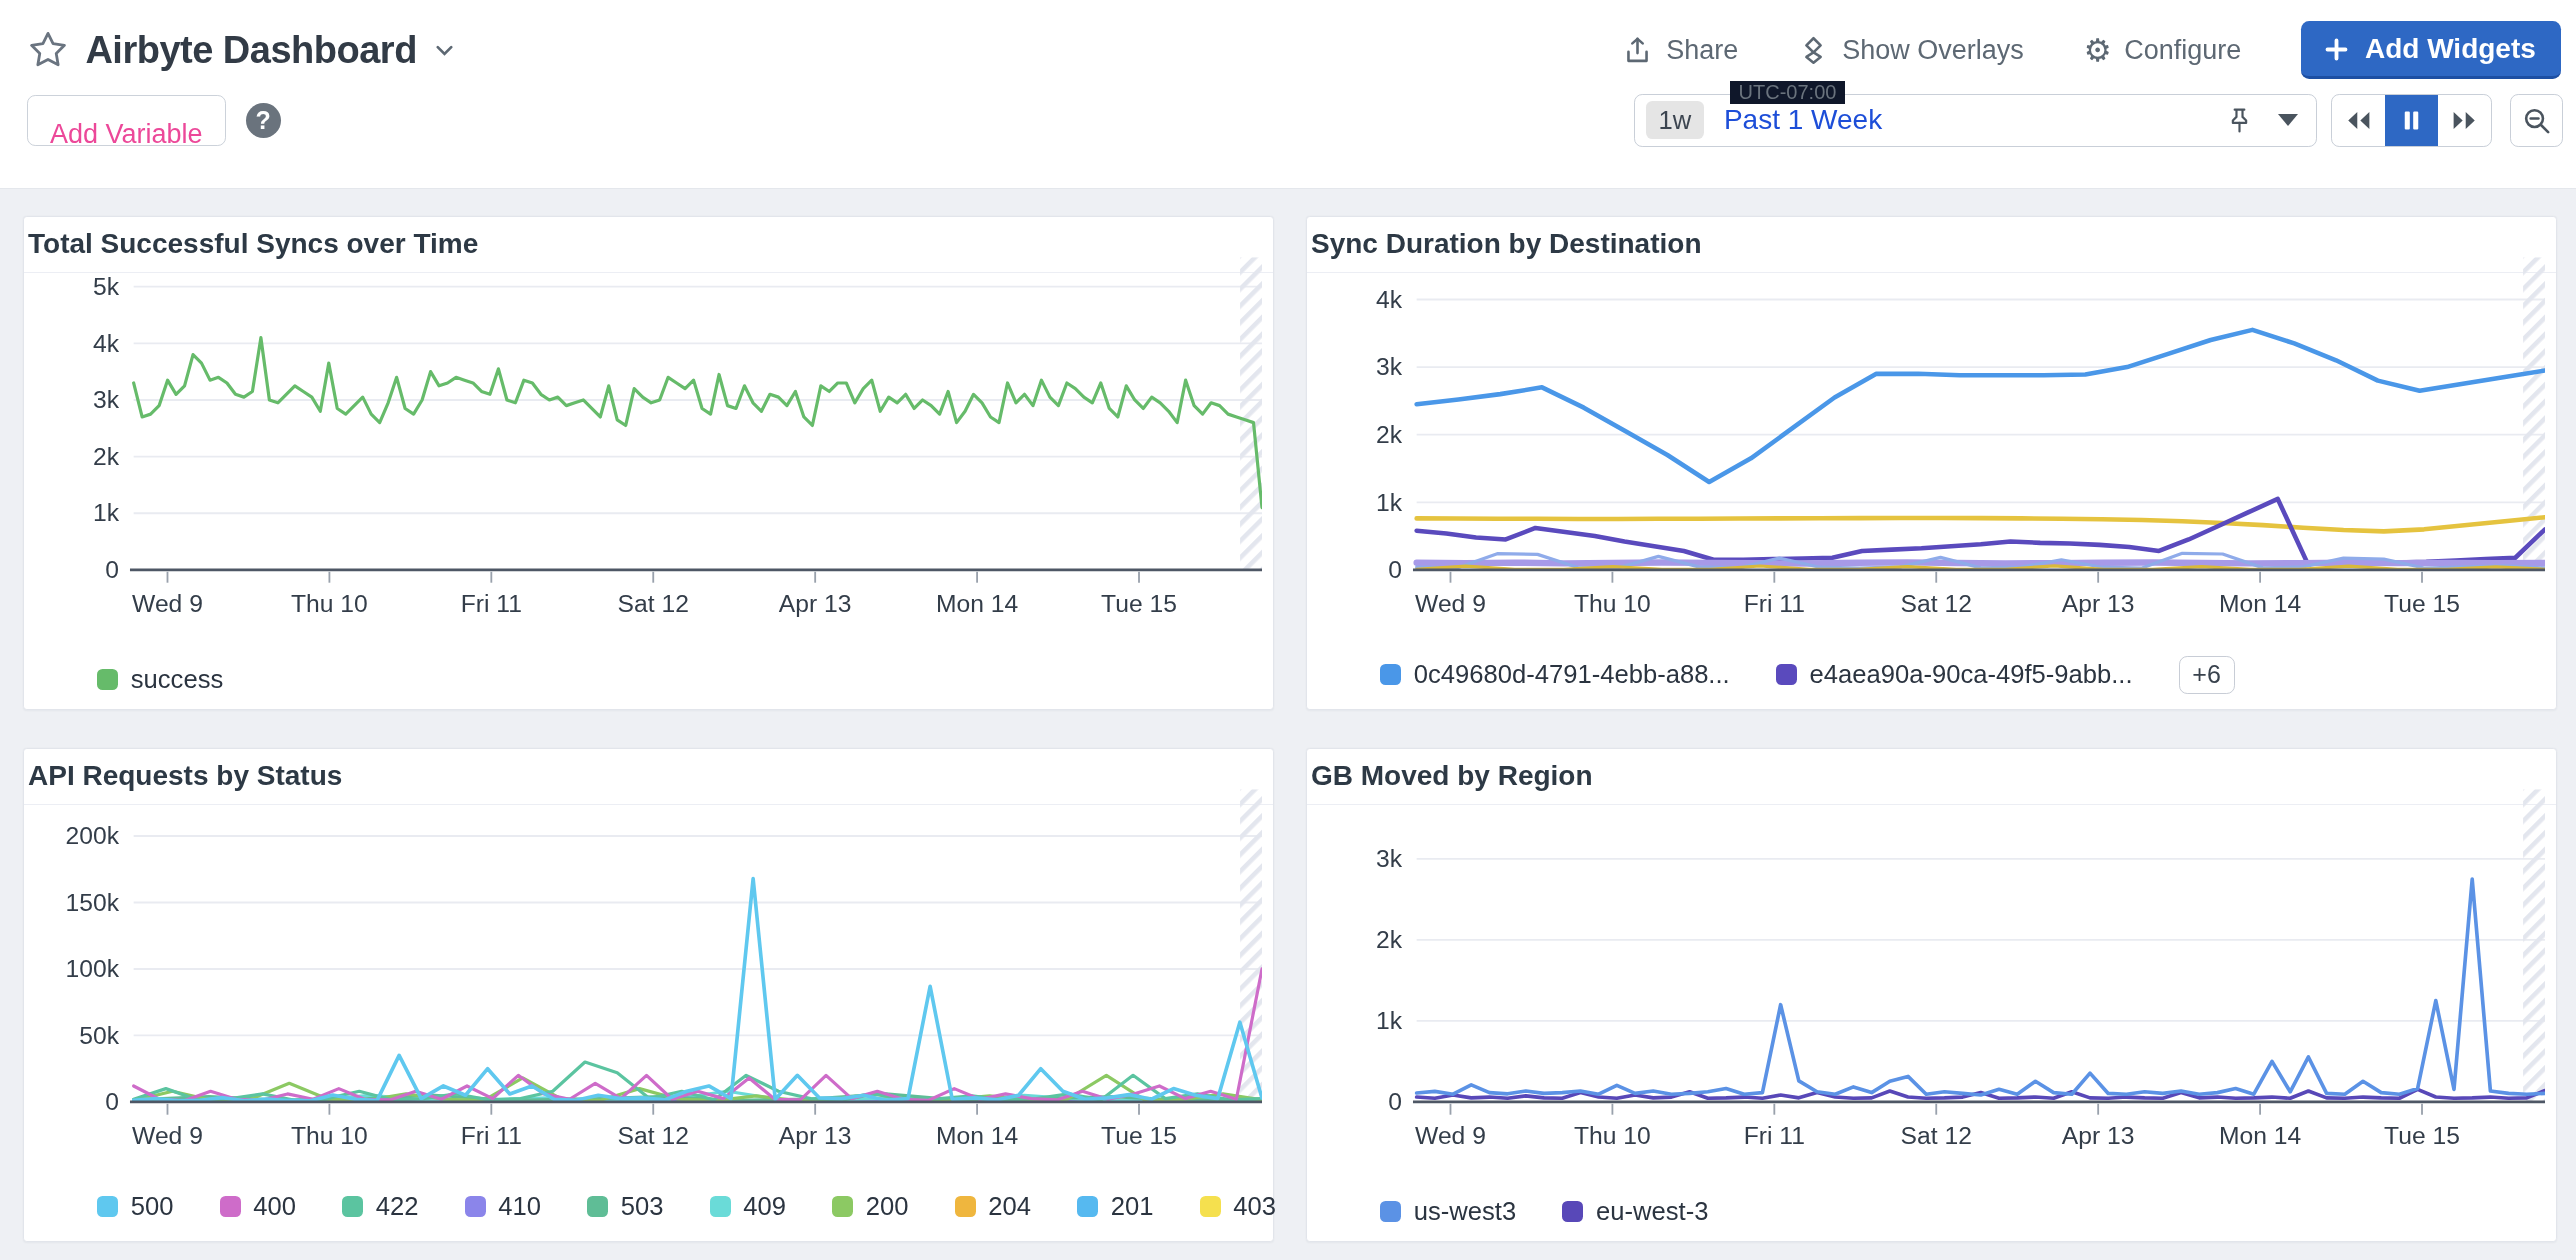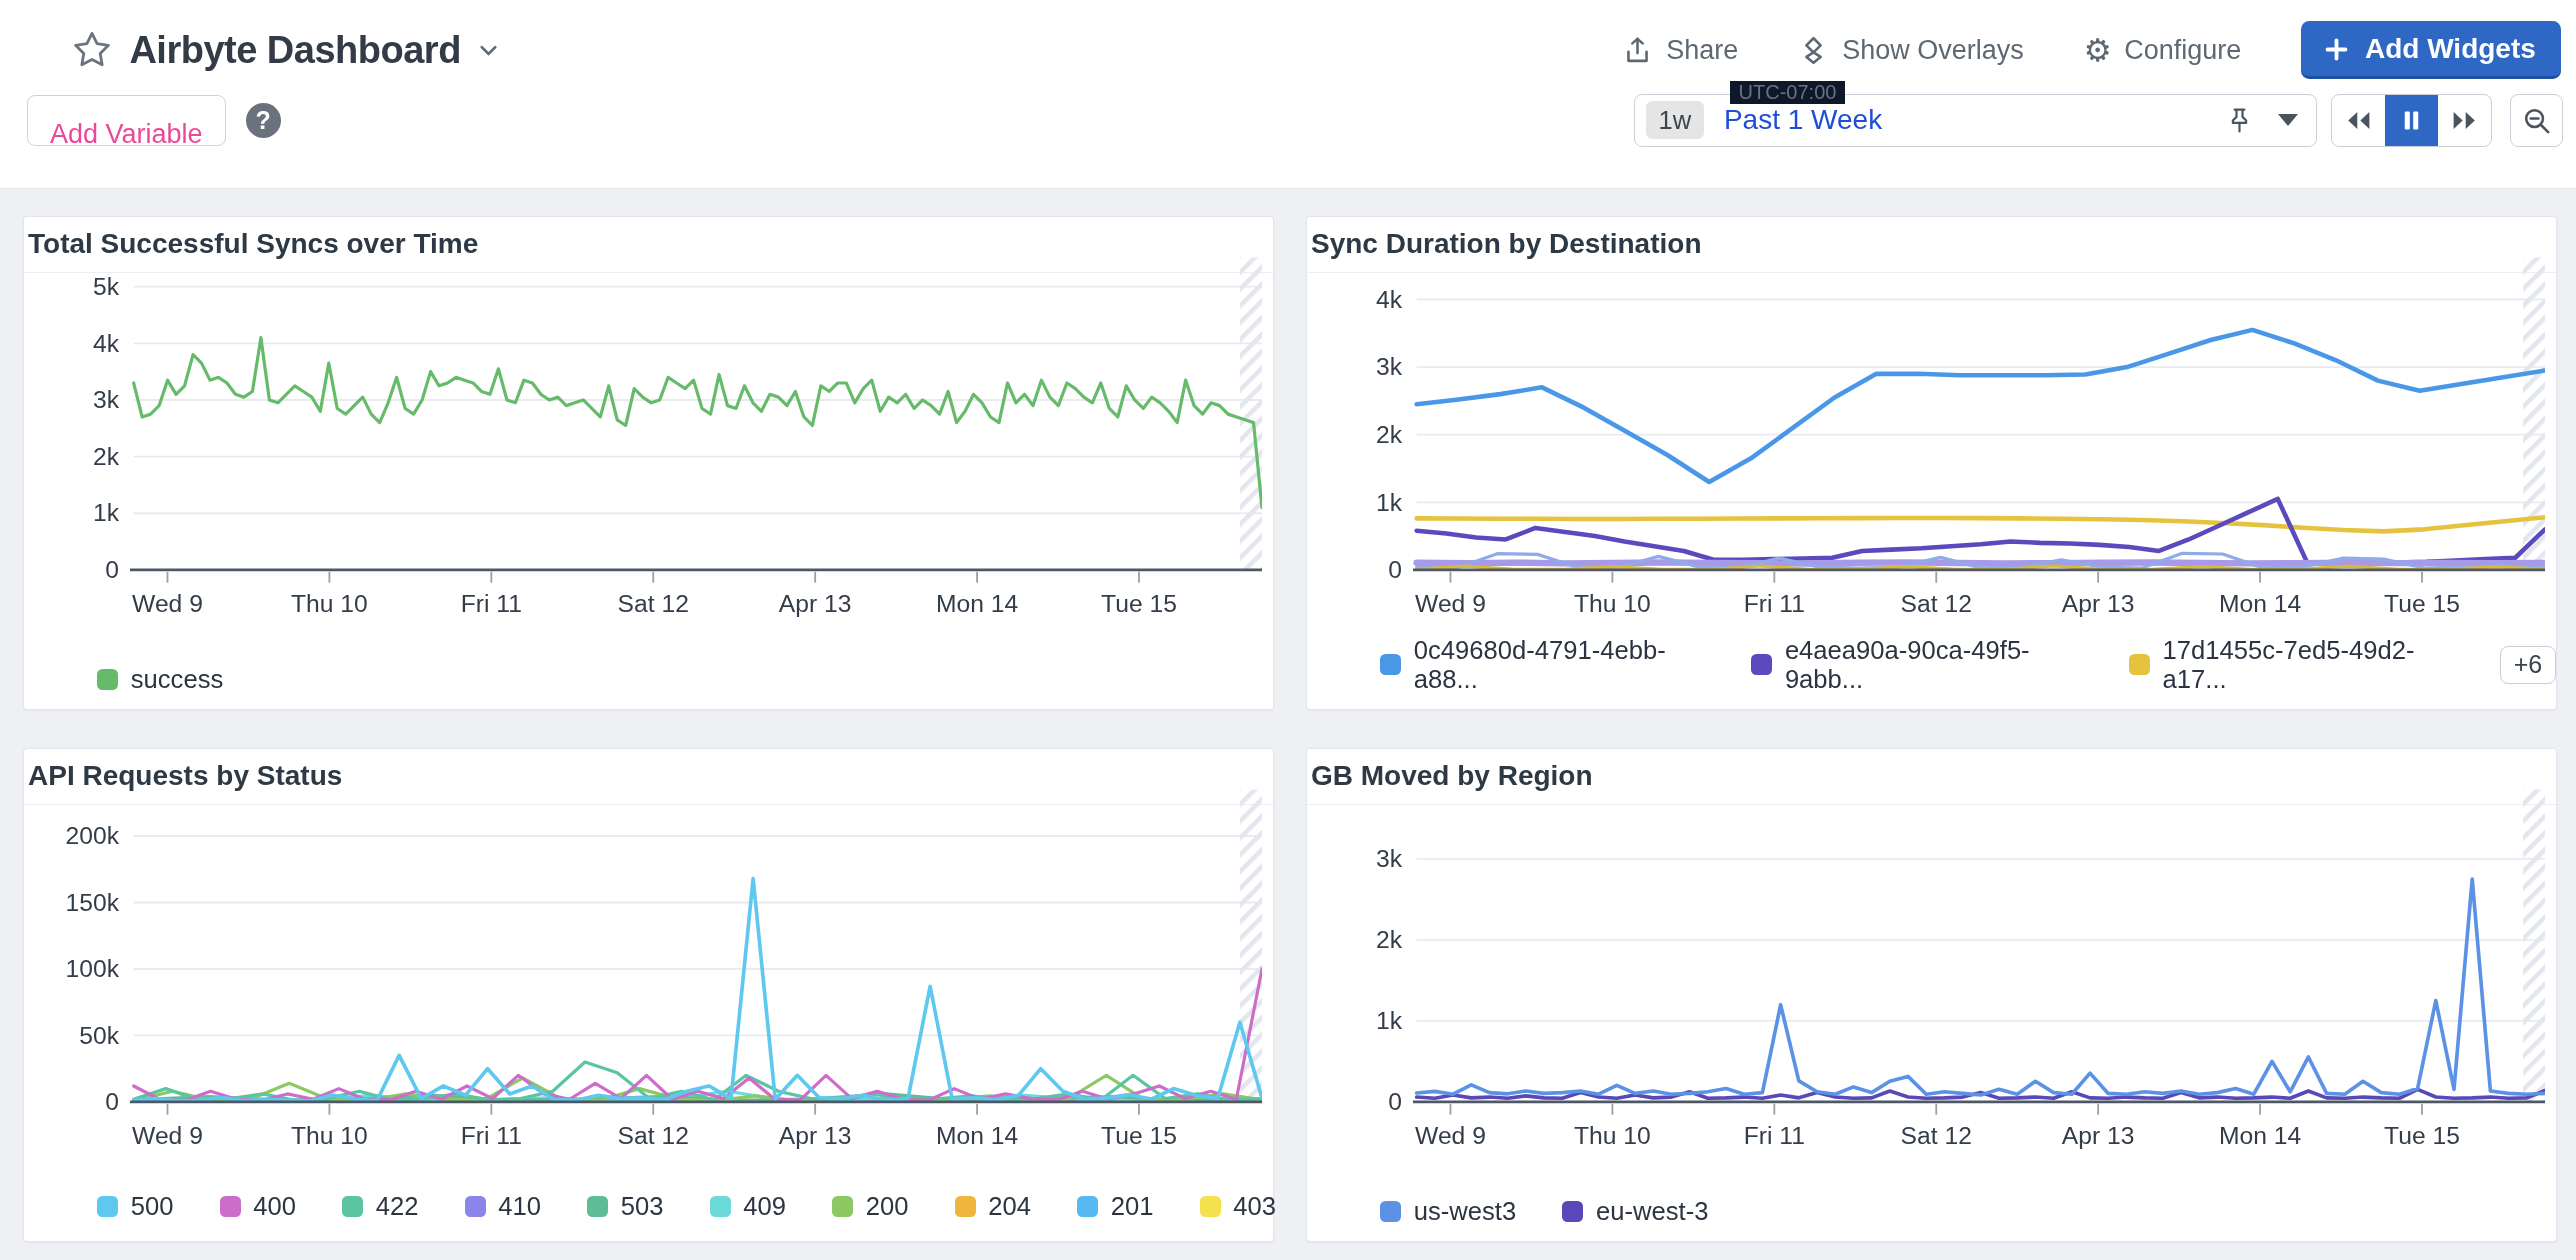--- a/index.html
+++ b/index.html
@@ -1,19 +1,19 @@
 <!DOCTYPE html>
 <html style="font-size:14.6px"><head>
 <meta charset="utf-8">
 <style>
   html,body{margin:0;padding:0;width:2576px;height:1261px;overflow:hidden;
     font-family:"Liberation Sans","DejaVu Sans",sans-serif;background:#eef0f4;}
   
   .header{background:#fff;height:189px;border-bottom:0.9px solid #e4e7ec;box-sizing:border-box;}
-  .hrow1{display:flex;align-items:center;padding:20px 12.8px 0 27px;height:60px;margin-left:44px;}
+  .hrow1{display:flex;align-items:center;padding:20px 12.8px 0 27px;height:60px;}
   .hrow2{display:flex;align-items:center;padding:12.8px 12.8px 0 27px;height:55px;}
   .star{width:42px;height:42px;margin-right:16.4px;cursor:pointer;}
   .page-title{font-size:38px;font-weight:700;color:#323b46;letter-spacing:-0.5px;}
   .title-caret{margin-left:14.6px;width:27px;height:27px;cursor:pointer;}
   .spacer{flex:1;}
   .topbtn{display:flex;align-items:center;gap:12.8px;color:#5d6873;font-size:27px;font-weight:400;
     margin-right:60px;cursor:pointer;white-space:nowrap;justify-content:space-between;}
   .topbtn svg{width:31px;height:31px;}
   .gear-glyph{font-size:31px;color:#5d6873;line-height:1;}
   .add-widgets{display:flex;align-items:center;gap:14.6px;background:#2e68c4;border-bottom:3.7px solid #1d4fa3;
@@ -227,24 +227,20 @@
       </div>
     <div class="legend">
         <span class="li">
           <span class="sw" style="background: rgb(74, 151, 232);"></span>
           <span class="ll">0c49680d-4791-4ebb-a88...</span>
         </span>
         <span class="li">
           <span class="sw" style="background: rgb(90, 74, 189);"></span>
           <span class="ll">e4aea90a-90ca-49f5-9abb...</span>
         </span>
-        <span class="li">
-          <span class="sw" style="background: rgb(229, 195, 63);"></span>
-          <span class="ll">17d1455c-7ed5-49d2-a17...</span>
-        </span>
         <span class="more-badge">+6</span>
       </div>
   </div>
   <div class="widget">
     <div class="widget-head">API Requests by Status</div>
     <div class="chart-wrap">
         <svg viewBox="-120 0 1355 420" width="1238" height="384">
           <defs>
             <pattern id="hatch2" width="13" height="13" patternUnits="userSpaceOnUse" patternTransform="rotate(45)">
               <rect width="5" height="13" fill="#e3e6ee"></rect>

